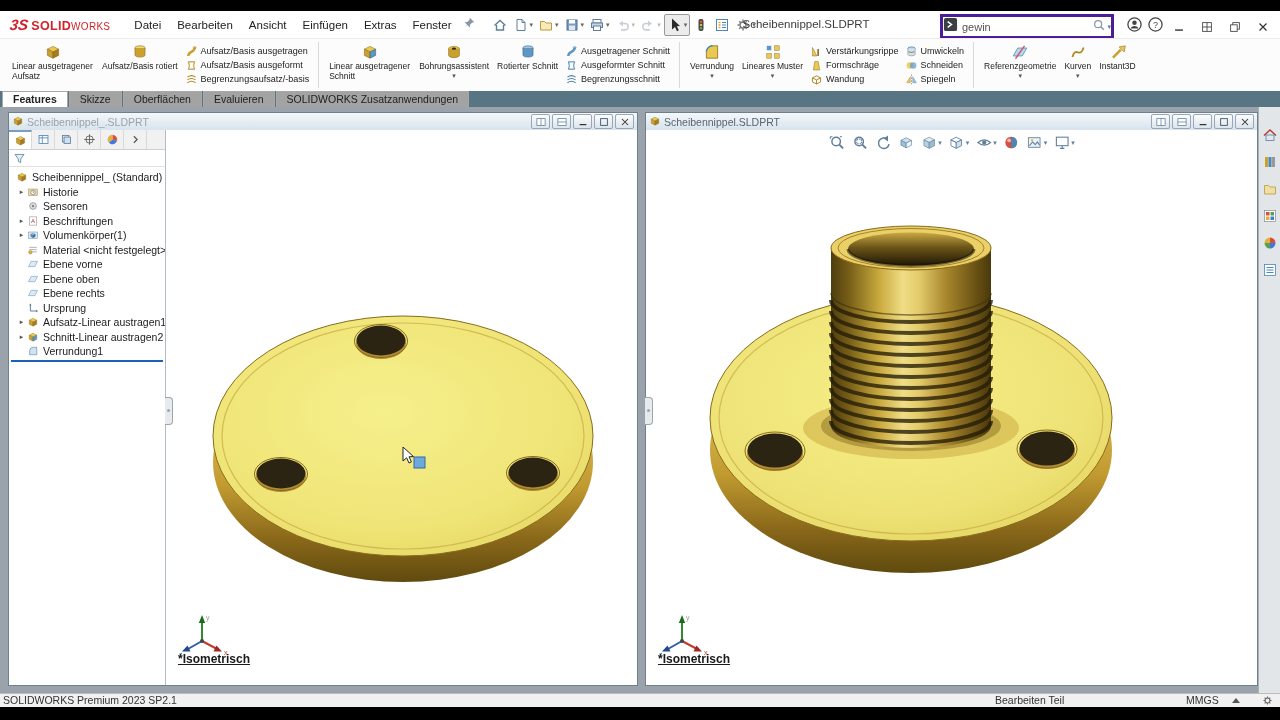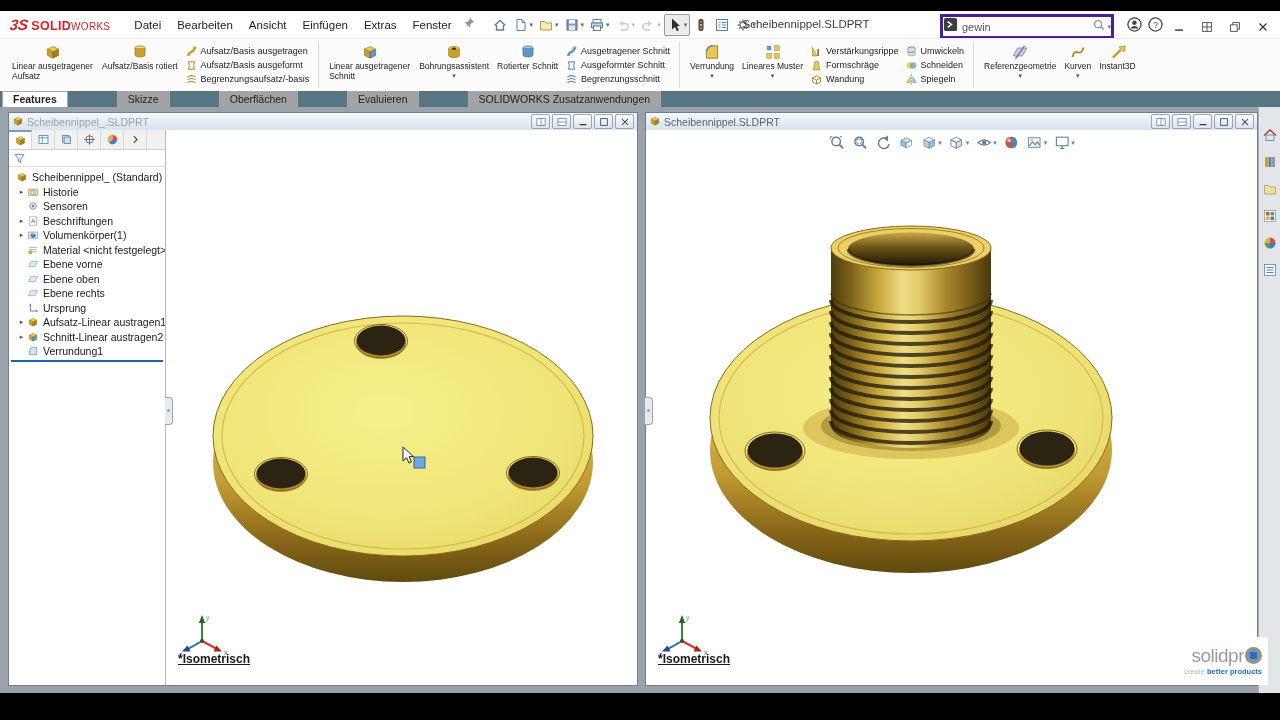--- a/index.html
+++ b/index.html
@@ -35,21 +35,21 @@
   .rib-group{display:flex;align-items:stretch;padding:2px 2px;}
   .rib-sep{width:1px;background:#d9d9d9;margin:3px 4px;}
   .rib-large{display:flex;flex-direction:column;align-items:center;justify-content:flex-start;padding:2px 4px 0;max-width:82px;border-radius:2px;}
   .rib-label{font-size:8.5px;line-height:1.12;color:#222;margin-top:1px;}
   .rib-caret{font-size:7px;color:#555;line-height:6px;margin-top:1px;}
   .rib-col{display:flex;flex-direction:column;justify-content:space-between;padding:3px 3px;}
   .rib-small{display:flex;align-items:center;height:14px;}
   .rib-small span.lbl{font-size:9px;color:#222;margin-left:3px;white-space:nowrap;}
 
   
-  #tabrow{position:absolute;left:0;top:91px;width:1280px;height:16px;background:#587584;display:flex;align-items:flex-end;padding-left:2px;box-sizing:border-box;gap:48px;}
+  #tabrow{position:absolute;left:0;top:91px;width:1280px;height:16px;background:#587584;display:flex;align-items:flex-end;padding-left:2px;box-sizing:border-box;}
   .cm-tab{font-size:10.5px;color:#222;background:#a3a3a3;border:1px solid #a8a8a8;border-bottom:none;padding:1px 10px 1px;height:13px;margin-right:1px;white-space:nowrap;}
   .cm-tab.active{background:#fff;font-weight:bold;}
 
   
   #mdi{position:absolute;left:0;top:107px;width:1280px;height:586px;background:#9aa3ab;}
   .docwin{position:absolute;top:5px;height:574px;background:#fff;border:1px solid #6f7f8c;box-sizing:border-box;}
   #win-left{left:8px;width:630px;}
   #win-right{left:645px;width:613px;}
   .doc-titlebar{height:17px;background:linear-gradient(#f4f8fb,#d8e3ed);border-bottom:1px solid #b8c4d0;display:flex;align-items:center;padding:0 3px;}
   .doc-title{font-size:10.5px;margin-left:3px;flex:1;white-space:nowrap;overflow:hidden;}
@@ -1107,25 +1107,28 @@
             </svg>
           </span></span>
         <span class="tp-btn"><span class="ic">
             <svg viewBox="0 0 16 16" width="16" height="16">
               <rect x="2.5" y="2.5" width="11" height="11" fill="#fff" stroke="#4a86b8" stroke-width=".8"></rect>
               <path d="M4.5,5.5 h7 M4.5,8 h7 M4.5,10.5 h7" stroke="#4a86b8"></path>
             </svg>
           </span></span>
       </div>
 
-    <div id="solidpro">
-      <div id="sp-name">
-          <span>solidpr</span>
-          <span id="sp-dot">
-            <i></i>
-          </span>
-        </div>
-      <div id="sp-tag"><span class="lt">create</span> <span class="bd">better products</span></div>
-    </div>
   </div>
 
+  <div id="statusbar">
+    <span id="status-left">SOLIDWORKS Premium 2023 SP2.1</span>
+    <span id="status-mode">Bearbeiten Teil</span>
+    <span id="status-units">MMGS</span>
+    <span id="status-caret"></span>
+    <span id="status-gear"><span class="ic">
+          <svg viewBox="0 0 16 16" width="13" height="13">
+            <circle cx="8" cy="8" r="3" fill="none" stroke="#666" stroke-width="1.3"></circle>
+            <path d="M8,3 V5 M8,11 V13 M3,8 H5 M11,8 H13 M4.5,4.5 L6,6 M10,10 L11.5,11.5 M11.5,4.5 L10,6 M6,10 L4.5,11.5" stroke="#666" stroke-width="1.3"></path>
+          </svg>
+        </span></span>
+  </div>
   <div id="bottom-strip"></div>
 </div>
 
 </body></html>

